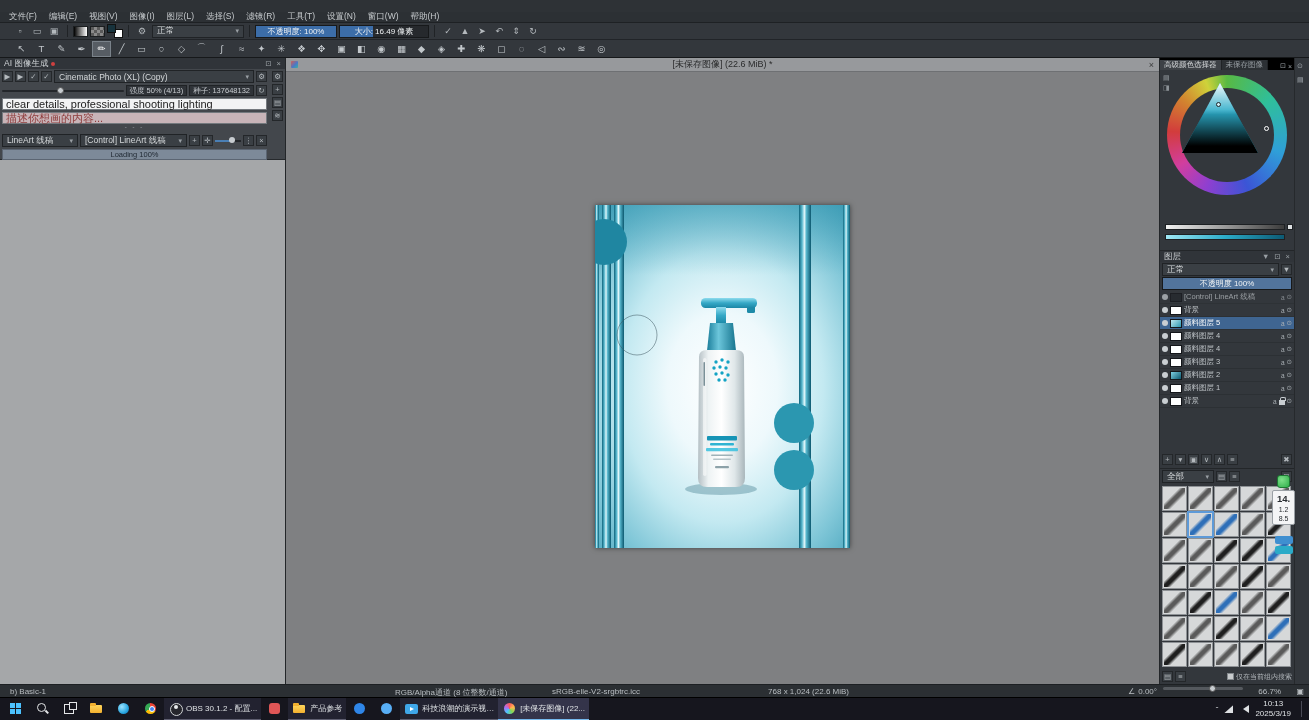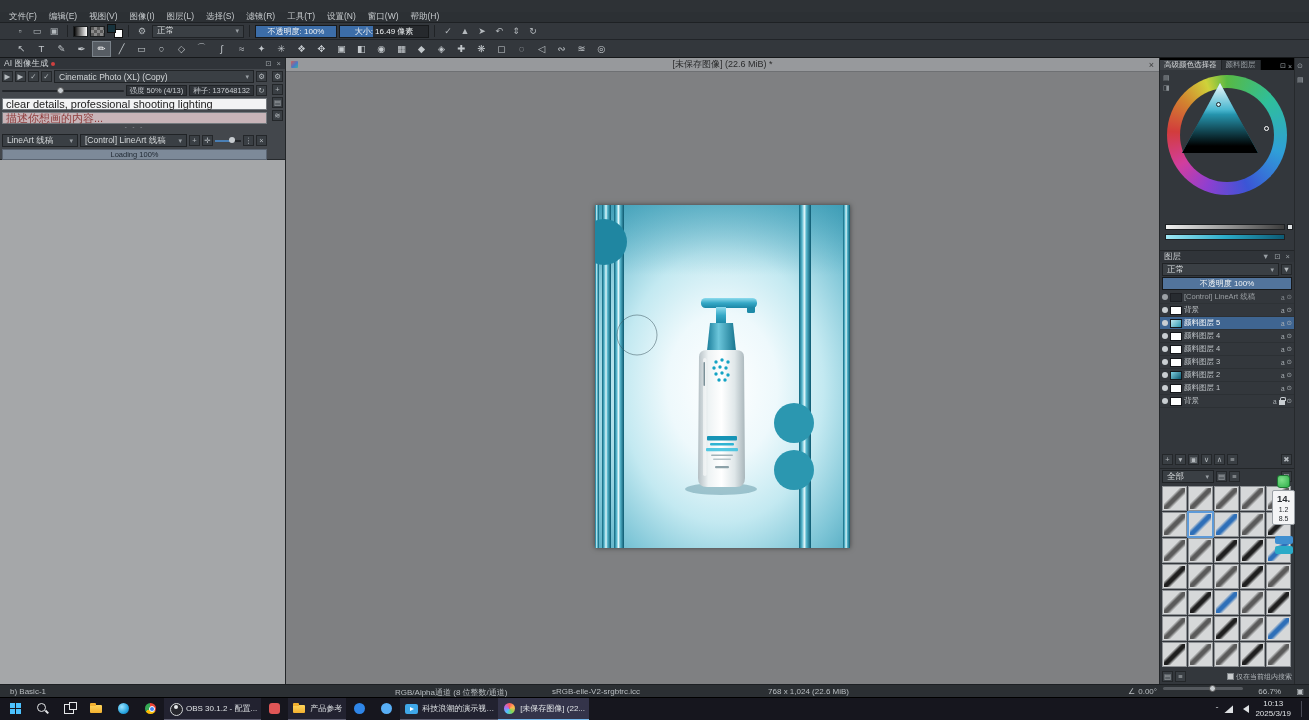--- a/index.html
+++ b/index.html
@@ -423,21 +423,21 @@
       </svg>
     </div>
   </div>
 
   <div class="right-panel">
 
     <div class="cdock">
       <div class="cd-tabs">
         <span style="display:flex">
             <span class="cd-tab active has-label">高级颜色选择器</span>
-            <span class="cd-tab has-label">颜料图层</span>
+            <span class="cd-tab has-label">未保存图像</span>
           </span>
         <span class="cd-icons">
           <span>⊡</span>
           <span>×</span>
         </span>
       </div>
       <div class="wheel-minis">
         <span>▤</span>
         <span>◨</span>
       </div>

